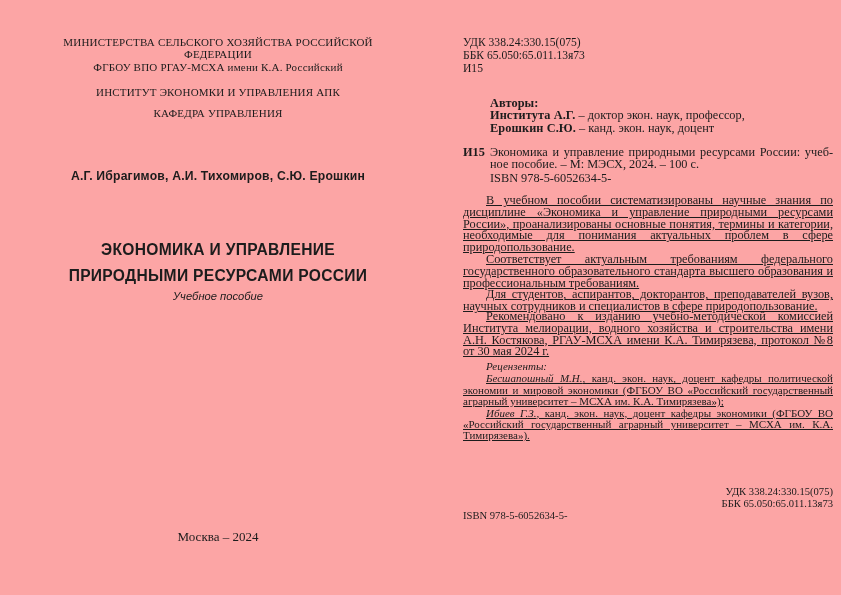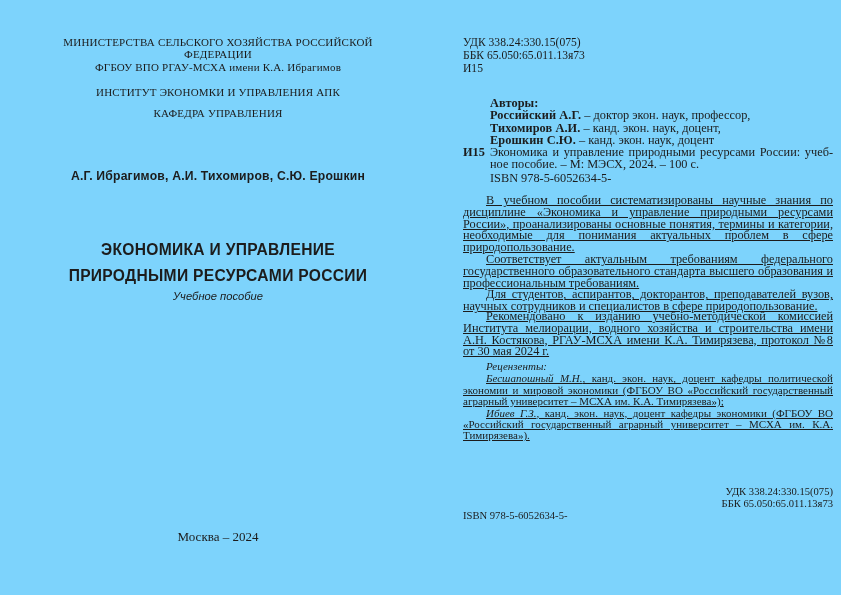--- a/index.html
+++ b/index.html
@@ -2,21 +2,21 @@
 <html><head>
 <meta charset="utf-8">
 <style>
   html,body{margin:0;padding:0;}
   body{
     width:841px;height:595px;background:#ffffff;color:#1c1c1c;
     font-family:"Liberation Serif", serif;
     -webkit-font-smoothing:antialiased;
     position:relative;overflow:hidden;
   }
-  .sheet{position:absolute;inset:0;background:#7dd3fc;}
+  .sheet{position:absolute;inset:0;background:#fca5a5;}
 
   
   .page-left{position:absolute;left:47px;top:0;width:342px;height:595px;}
   .page-left .abs{position:absolute;left:0;width:100%;text-align:center;}
   .hl{font-size:11px;letter-spacing:.2px;}
   .authors-line{font-family:"Liberation Sans",sans-serif;font-weight:bold;font-size:12.2px;letter-spacing:.2px;}
   .book-title{font-family:"Liberation Sans",sans-serif;font-weight:bold;font-size:15.6px;line-height:25.5px;letter-spacing:.3px;}
   .subtitle{font-family:"Liberation Sans",sans-serif;font-style:italic;font-size:11.2px;}
   .imprint{font-size:13px;}
 
@@ -42,21 +42,21 @@
   .isbn-bottom{top:510px;left:4px;width:auto;font-size:10.6px;}
   .copyright{top:530px;right:46px;left:auto;width:auto;text-align:right;font-size:10.6px;}
 </style>
 </head>
 <body>
 
 <div class="sheet">
 
   <section class="page-left">
     <div class="abs hl" style="top:36px">МИНИСТЕРСТВА СЕЛЬСКОГО ХОЗЯЙСТВА РОССИЙСКОЙ ФЕДЕРАЦИИ</div>
-    <div class="abs hl" style="top:61px">ФГБОУ ВПО РГАУ-МСХА имени К.А. Ибрагимов</div>
+    <div class="abs hl" style="top:61px">ФГБОУ ВПО РГАУ-МСХА имени К.А. Российский</div>
     <div class="abs hl" style="top:86px">ИНСТИТУТ ЭКОНОМКИ И УПРАВЛЕНИЯ АПК</div>
     <div class="abs hl" style="top:107px">КАФЕДРА УПРАВЛЕНИЯ</div>
 
     <div class="abs authors-line" style="top:169px">А.Г. Ибрагимов, А.И. Тихомиров, С.Ю. Ерошкин</div>
 
     <div class="abs book-title" style="top:237px">
       <div>ЭКОНОМИКА И УПРАВЛЕНИЕ</div>
       <div>ПРИРОДНЫМИ РЕСУРСАМИ РОССИИ</div>
     </div>
 
@@ -68,22 +68,21 @@
   <section class="page-right">
 
     <div class="blk udk-top">
       <div>УДК 338.24:330.15(075)</div>
       <div>ББК 65.050:65.011.13я73</div>
       <div>И15</div>
     </div>
 
     <div class="blk authors-block">
       <div><b>Авторы:</b></div>
-      <div><b>Российский А.Г.</b><span> – доктор экон. наук, профессор,</span></div>
-      <div><b>Тихомиров А.И.</b><span> – канд. экон. наук, доцент,</span></div>
+      <div><b>Института А.Г.</b><span> – доктор экон. наук, профессор,</span></div>
       <div><b>Ерошкин С.Ю.</b><span> – канд. экон. наук, доцент</span></div>
     </div>
 
     <div class="blk catalog">
       <span class="catalog-code">И15</span>
       <div class="catalog-text">
         <div class="force-just">Экономика и управление природными ресурсами России: учеб-</div>
         <div>ное пособие. – М: МЭСХ, 2024. – 100 с.</div>
       </div>
     </div>

